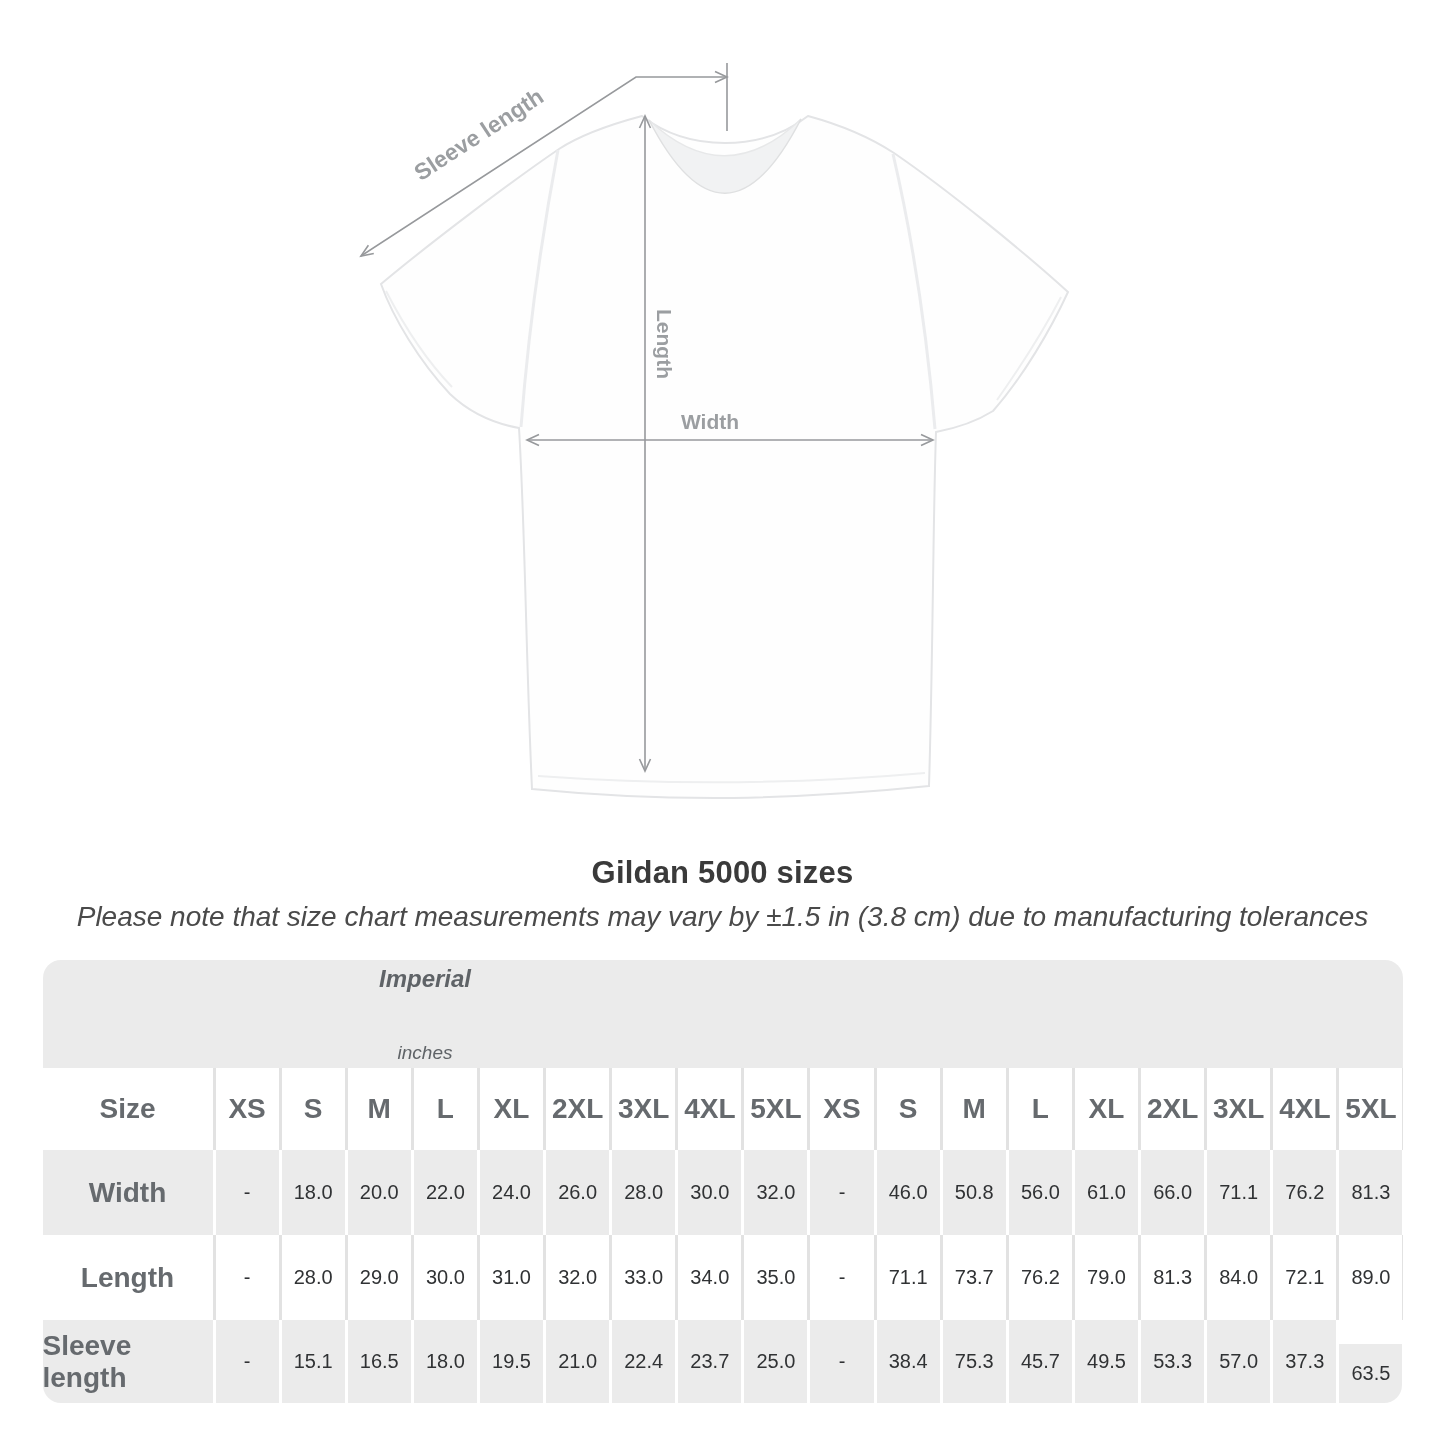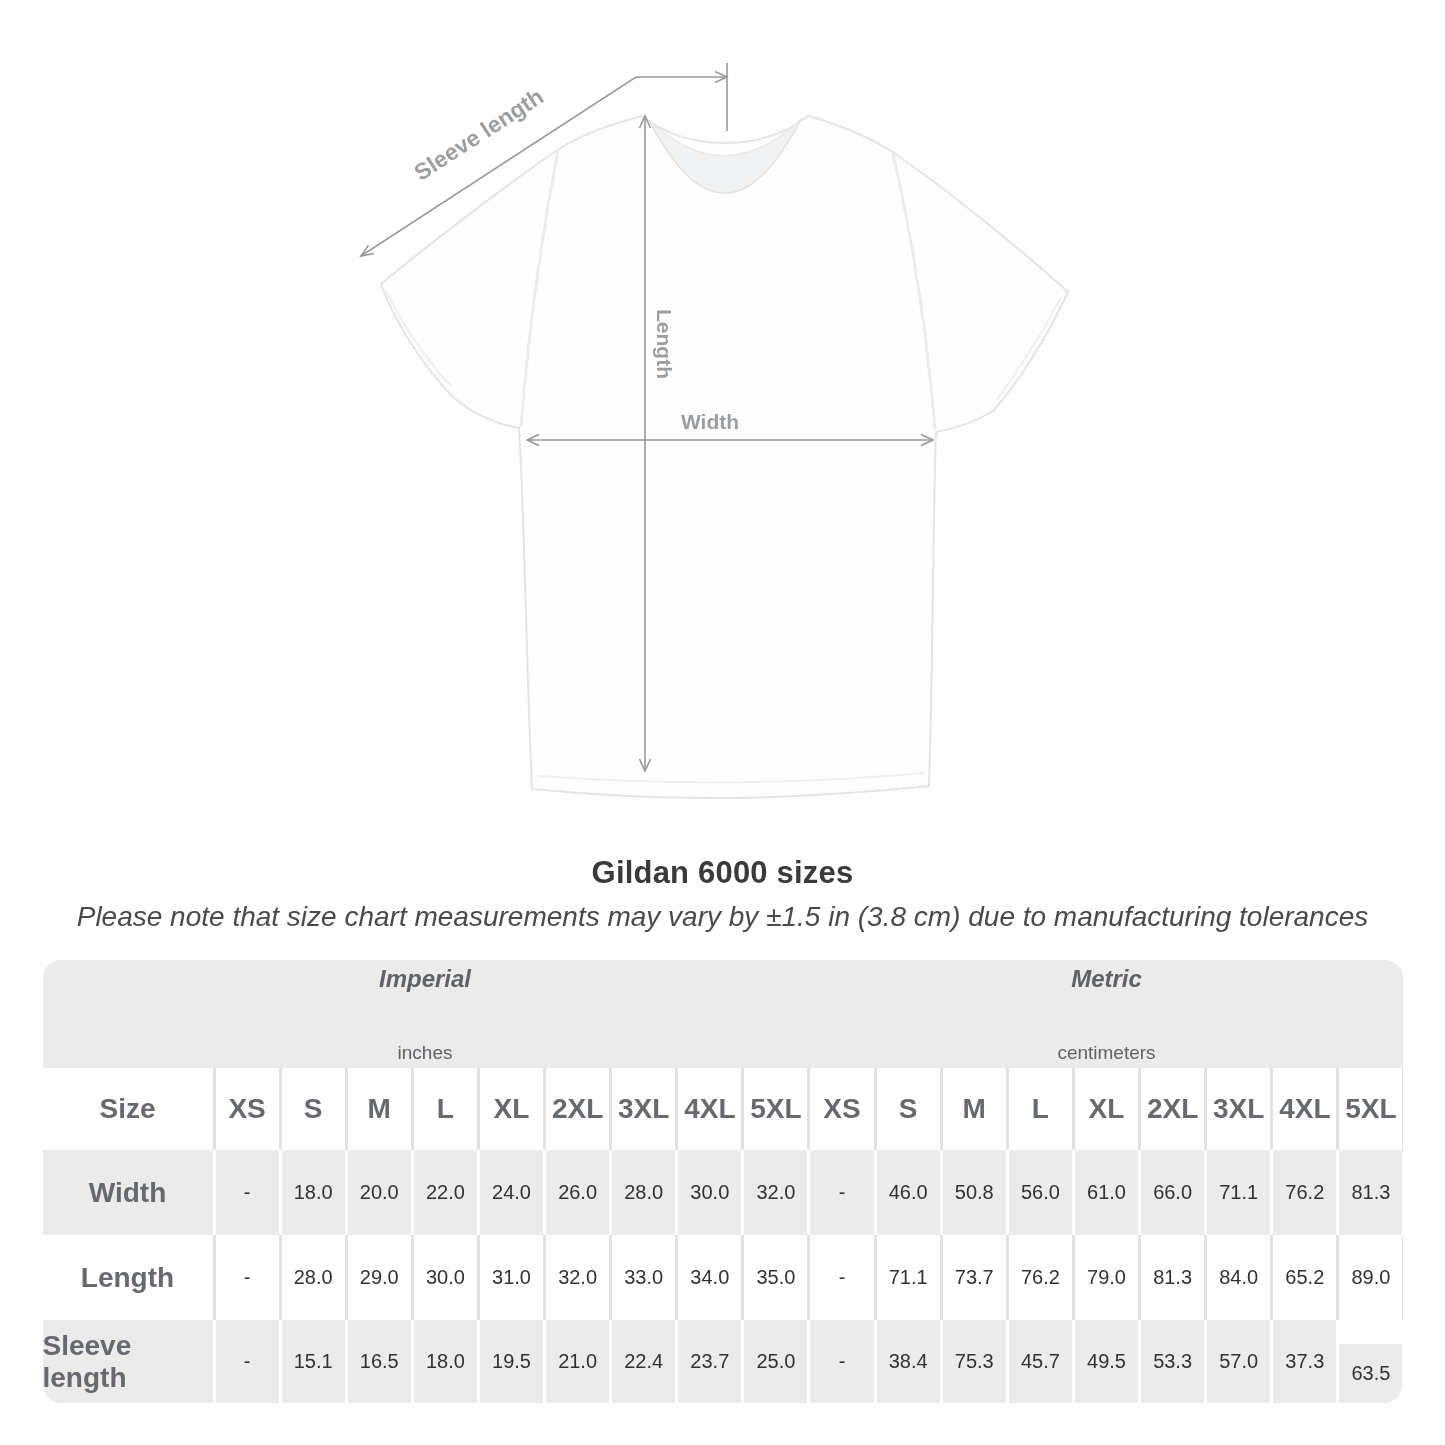--- a/index.html
+++ b/index.html
@@ -15,21 +15,21 @@
 
   .size-table { width:1360px; margin:27px auto 0; }
 
   .trow { display:grid; grid-template-columns:170px repeat(18, 1fr); column-gap:3px; }
 
   .band { background:#ebebeb; border-radius:18px 18px 0 0; height:108px; }
   .bgroup { display:flex; flex-direction:column; align-items:center; justify-content:center; gap:9px; }
   .gi { grid-column:1 / 11; }
   .gm { grid-column:11 / 20; }
   .bt { font-size:24px; font-weight:bold; font-style:italic; color:#5f6367; }
-  .bs { font-size:19px; color:#5f6367;margin-top:40px; }
+  .bs { font-size:19px; font-style:italic; color:#5f6367;margin-top:40px; }
 
   .row-white { background:#e2e2e2; }           
   .row-white .cell { background:#ffffff; }
   .row-gray { background:#ffffff; }            
   .row-gray .cell { background:#ebebeb; }
 
   .cell { display:flex; align-items:center; justify-content:center; }
   .hrow { height:82px; }
   .drow { height:85px; }
   .lastrow { height:83px; border-radius:0 0 18px 18px; }
@@ -93,34 +93,30 @@
       <polyline points="921,434.5 933,440 921,445.5"></polyline>
     </g>
 
     <text class="dimlabel" font-size="23" text-anchor="middle" transform="translate(483,141) rotate(-33)">Sleeve length</text>
     <text class="dimlabel" font-size="21" text-anchor="middle" transform="translate(657,344) rotate(90)">Length</text>
     <text class="dimlabel" font-size="21" text-anchor="middle" x="710" y="429">Width</text>
   </svg>
 </div>
 
 <div class="title-block">
-  <div class="page-title">Gildan 6000 sizes</div>
+  <div class="page-title">Gildan 5000 sizes</div>
   <div class="page-subtitle">Please note that size chart measurements may vary by ±1.5 in (3.8 cm) due to manufacturing tolerances</div>
 </div>
 
 <div class="size-table">
 
   <div class="trow band">
     <div class="bgroup gi">
       <div class="bt">Imperial</div>
       <div class="bs">inches</div>
-    </div>
-    <div class="bgroup gm">
-      <div class="bt">Metric</div>
-      <div class="bs">centimeters</div>
     </div>
   </div>
 
   <div class="trow row-white hrow">
     <div class="cell hcell">Size</div>
     <div class="cell hcell">XS</div>
     <div class="cell hcell">S</div>
     <div class="cell hcell">M</div>
     <div class="cell hcell">L</div>
     <div class="cell hcell">XL</div>
@@ -172,21 +168,21 @@
     <div class="cell vcell">33.0</div>
     <div class="cell vcell">34.0</div>
     <div class="cell vcell">35.0</div>
     <div class="cell vcell">-</div>
     <div class="cell vcell">71.1</div>
     <div class="cell vcell">73.7</div>
     <div class="cell vcell">76.2</div>
     <div class="cell vcell">79.0</div>
     <div class="cell vcell">81.3</div>
     <div class="cell vcell">84.0</div>
-    <div class="cell vcell">65.2</div>
+    <div class="cell vcell">72.1</div>
     <div class="cell vcell">89.0</div>
   </div>
 
   <div class="trow row-gray lastrow">
     <div class="cell rlabel">Sleeve length</div>
     <div class="cell vcell">-</div>
     <div class="cell vcell">15.1</div>
     <div class="cell vcell">16.5</div>
     <div class="cell vcell">18.0</div>
     <div class="cell vcell">19.5</div>

